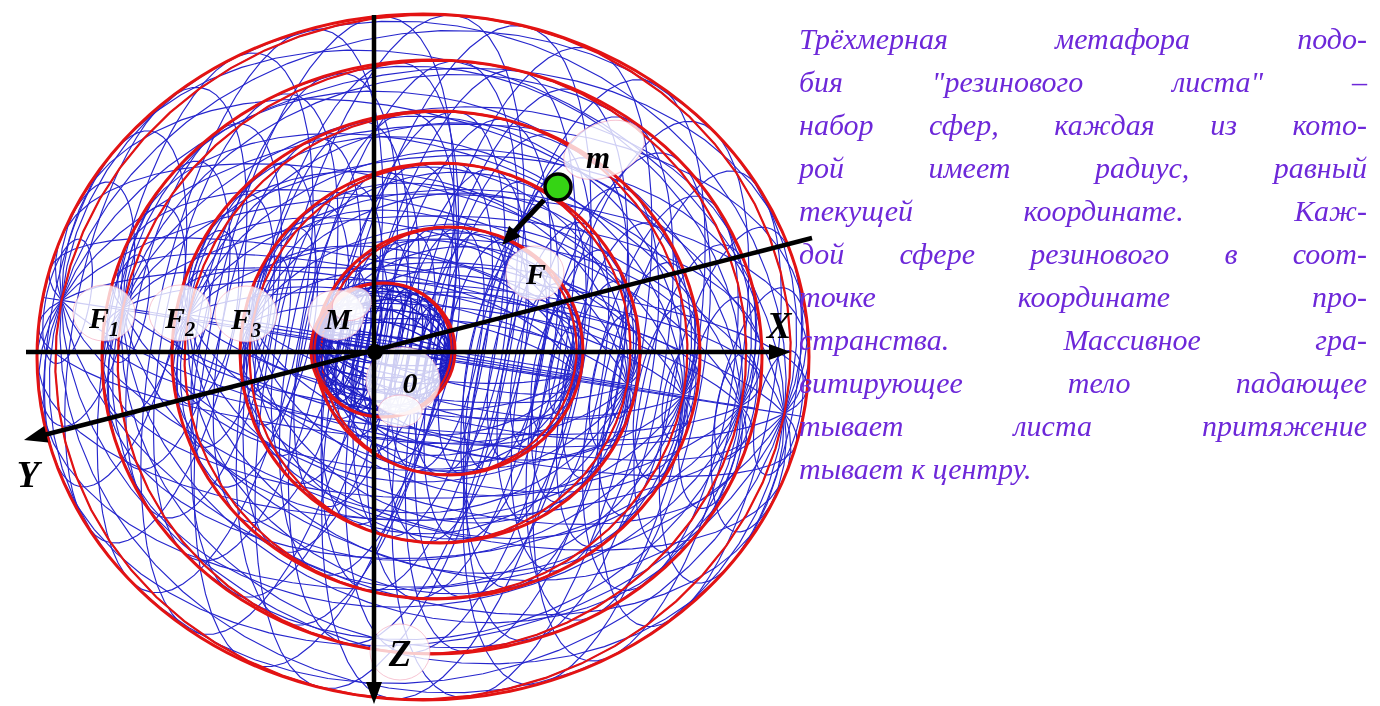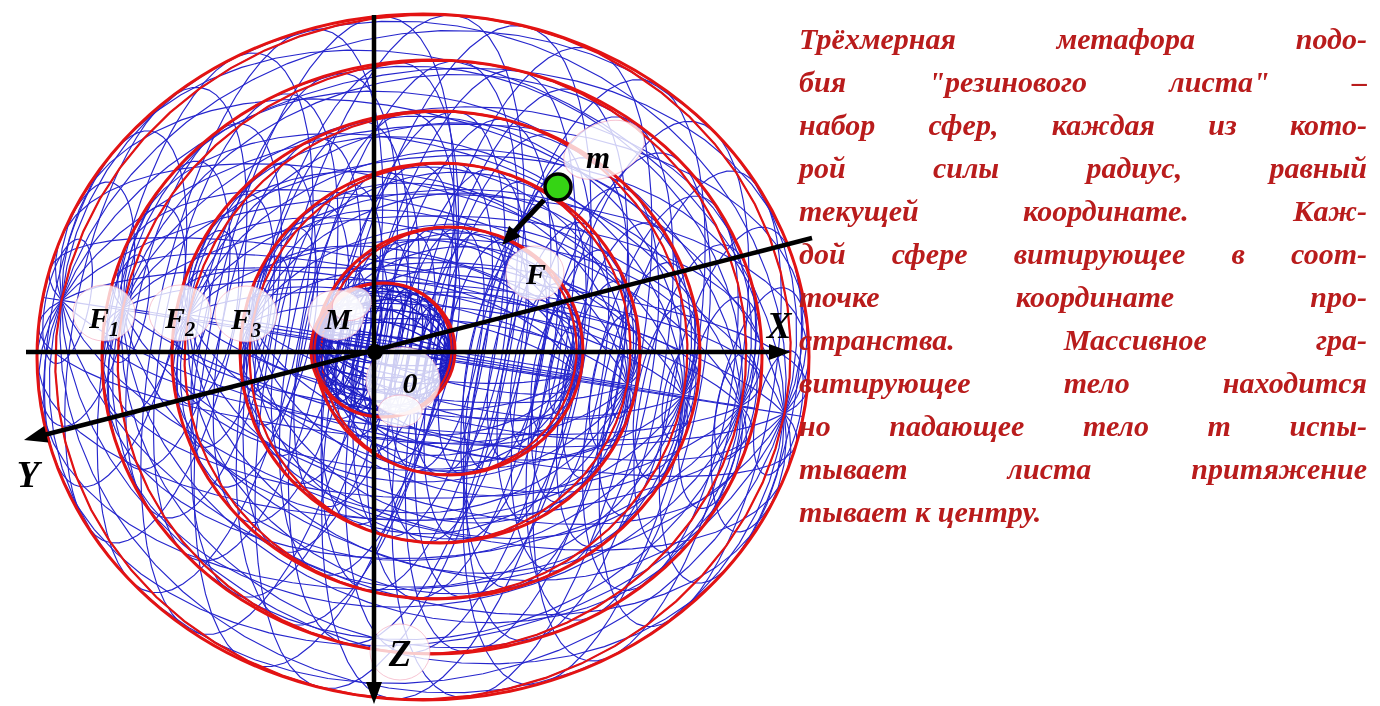--- a/index.html
+++ b/index.html
@@ -1,21 +1,21 @@
 <!DOCTYPE html>
 <html><head>
 <meta charset="utf-8">
 <style>
   html,body{margin:0;padding:0;background:#fff;}
   .stage{position:relative;width:1380px;height:706px;background:#ffffff;overflow:hidden;
          font-family:"Liberation Serif",serif;}
   .diagram-svg{position:absolute;left:0;top:0;}
   .caption{position:absolute;left:799px;top:17px;width:568px;
-           font-family:"Liberation Serif",serif;font-style:italic;font-weight:700;
-           font-size:30px;line-height:43px;color:#b91c1c;}
+           font-family:"Liberation Serif",serif;font-style:italic;font-weight:400;
+           font-size:30px;line-height:43px;color:#6d28d9;}
   .caption .cap-line{text-align:justify;text-align-last:justify;}
   .caption .cap-line.last{text-align:justify;text-align-last:left;}
 </style>
 </head>
 <body>
 
 <div class="stage">
   <svg class="diagram-svg" width="828" height="706" viewBox="0 0 828 706" xmlns="http://www.w3.org/2000/svg">
       <g>
         <path d="M784.5 413.6L789.6 378.0L790.6 342.2L787.5 306.5L780.5 271.4L769.6 237.2L754.9 204.3L736.5 173.1L714.7 143.9L689.7 117.0L661.8 92.8L631.3 71.5L598.5 53.2L563.7 38.4L527.5 27.0L490.0 19.2L451.9 15.1L413.4 14.8L375.0 18.2L337.2 25.4L300.3 36.1L264.7 50.4L230.9 68.1L199.2 88.9L169.9 112.6L143.4 139.0L120.0 167.9L99.9 198.7L83.3 231.4L70.5 265.4L61.5 300.4L56.4 336.0L55.4 371.8L58.5 407.5L65.5 442.6L76.4 476.8L91.1 509.7L109.5 540.9L131.3 570.1L156.3 597.0L184.2 621.2L214.7 642.5L247.5 660.8L282.3 675.6L318.5 687.0L356.0 694.8L394.1 698.9L432.6 699.2L471.0 695.8L508.8 688.6L545.7 677.9L581.3 663.6L615.1 645.9L646.8 625.1L676.1 601.4L702.6 575.0L726.0 546.1L746.1 515.3L762.7 482.6L775.5 448.6L784.5 413.6Z" fill="none" stroke="#2626cd" stroke-width="1.15"></path>
@@ -243,23 +243,22 @@
       <text x="536" y="284" text-anchor="middle" fill="#000" font-family="&quot;Liberation Serif&quot;,serif" font-style="italic" font-weight="bold" font-size="30"><tspan>F</tspan></text>
       <text x="598" y="168" text-anchor="middle" fill="#000" font-family="&quot;Liberation Serif&quot;,serif" font-style="italic" font-weight="bold" font-size="31"><tspan>m</tspan></text>
       <text x="779" y="338" text-anchor="middle" fill="#000" font-family="&quot;Liberation Serif&quot;,serif" font-style="italic" font-weight="bold" font-size="37"><tspan>X</tspan></text>
       <text x="28" y="487" text-anchor="middle" fill="#000" font-family="&quot;Liberation Serif&quot;,serif" font-style="italic" font-weight="bold" font-size="37"><tspan>Y</tspan></text>
       <text x="400" y="666" text-anchor="middle" fill="#000" font-family="&quot;Liberation Serif&quot;,serif" font-style="italic" font-weight="bold" font-size="37"><tspan>Z</tspan></text>
     </svg>
   <div class="caption">
       <div class="cap-line">Трёхмерная метафора подо-</div>
       <div class="cap-line">бия "резинового листа" –</div>
       <div class="cap-line">набор сфер, каждая из кото-</div>
-      <div class="cap-line">рой силы радиус, равный</div>
+      <div class="cap-line">рой имеет радиус, равный</div>
       <div class="cap-line">текущей координате. Каж-</div>
-      <div class="cap-line">дой сфере витирующее в соот-</div>
+      <div class="cap-line">дой сфере резинового в соот-</div>
       <div class="cap-line">точке координате про-</div>
       <div class="cap-line">странства. Массивное гра-</div>
-      <div class="cap-line">витирующее тело находится</div>
-      <div class="cap-line">но падающее тело m испы-</div>
+      <div class="cap-line">витирующее тело падающее</div>
       <div class="cap-line">тывает листа притяжение</div>
       <div class="cap-line last">тывает к центру.</div>
     </div>
 </div>
 
 </body></html>

